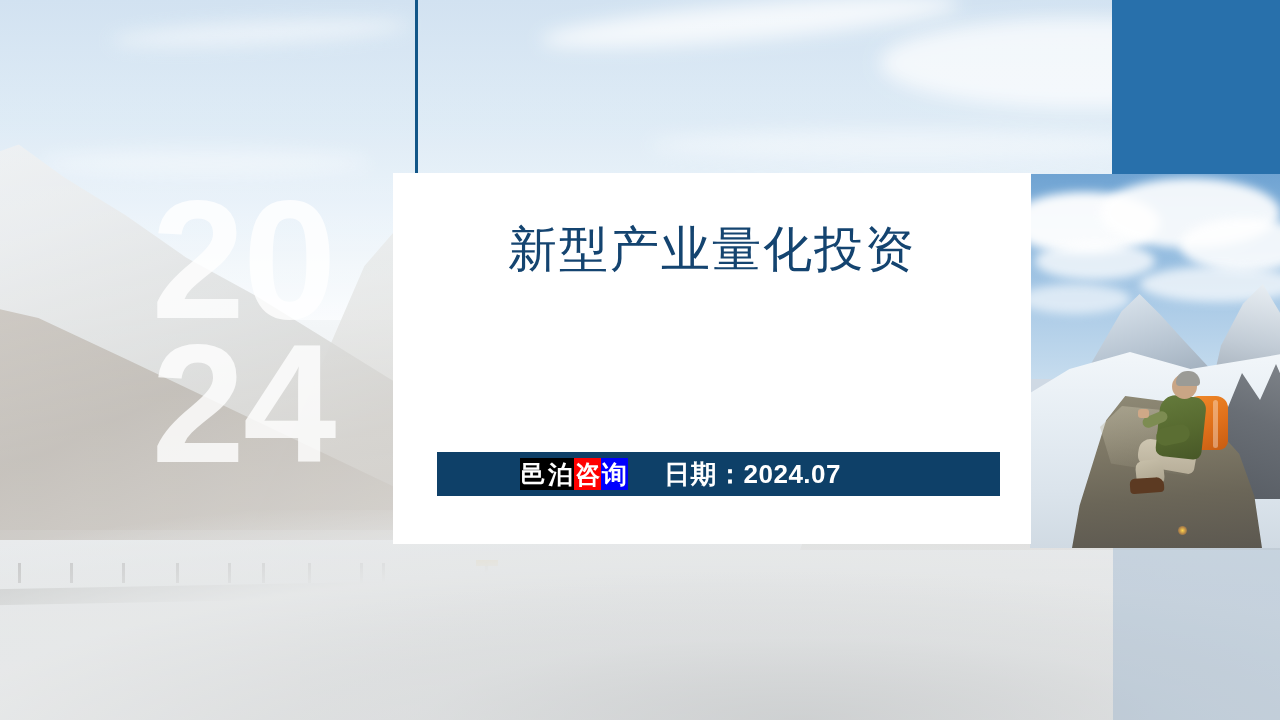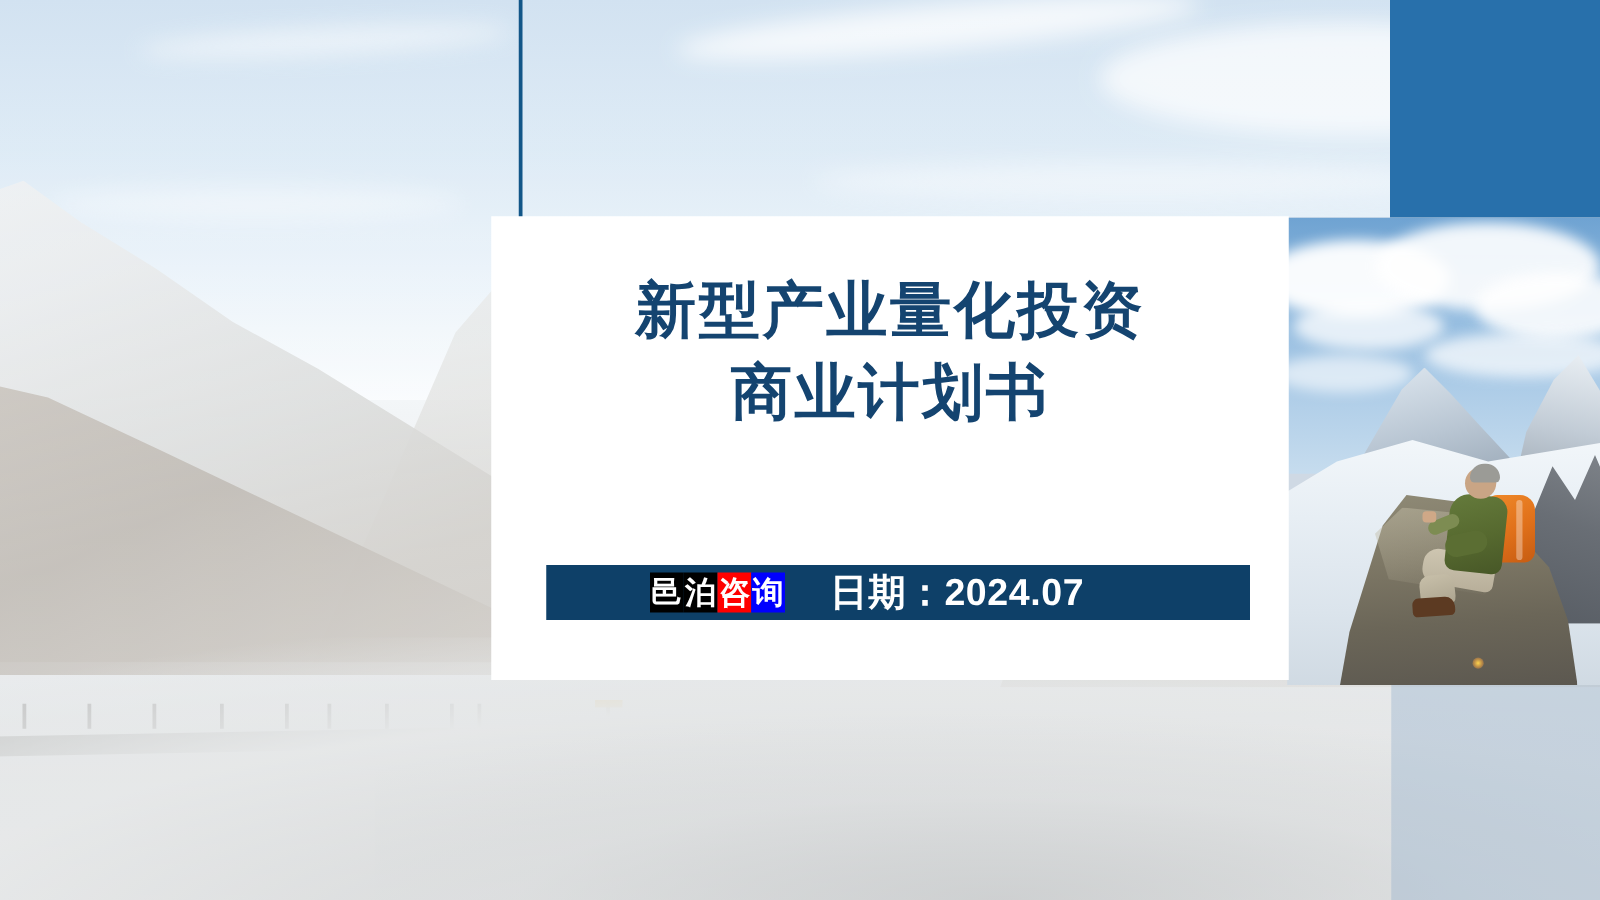--- a/index.html
+++ b/index.html
@@ -188,21 +188,21 @@
     background: #ffffff;
   }
   .title-card-inner {
     position: absolute;
     left: 0; right: 0; top: 44px;
     text-align: center;
   }
   .title-line {
     display: block;
     font-size: 49px;
-    font-weight: 700;
+    font-weight: 400;
     letter-spacing: 2px;
     line-height: 1.32;
     white-space: nowrap;
   }
 
   
   .badge-bar {
     position: absolute;
     left: 44px; top: 279px;
     width: 563px; height: 44px;
@@ -224,21 +224,21 @@
     padding: 0 1px;
     display: inline-block;
   }
   .brand-seg.dark  { background: #000000; }
   .brand-seg.red   { background: #ff0000; }
   .brand-seg.blue  { background: #0000ff; }
 
   .date-text {
     margin-left: 36px;
     color: #ffffff;
-    font-size: 30px;
+    font-size: 26px;
     font-weight: 600;
     letter-spacing: .5px;
     white-space: nowrap;
   }
 
   
   .hiker-photo {
     position: absolute;
     left: 1030px; top: 174px;
     width: 250px; height: 374px;
@@ -403,20 +403,24 @@
     <div class="bg-veil"></div>
   </div>
 
   <div class="rect-top-right" style="background: rgb(40, 112, 171);"></div>
 
   <div class="rect-bottom-right" style="background: rgba(150, 178, 206, 0.4);"></div>
 
   <div class="connector" style="background: rgb(18, 86, 136);"></div>
   <div class="connector-dot" style="background: rgb(18, 86, 136);"></div>
 
+  <div class="year-block" style="color: rgba(255, 255, 255, 0.8);">
+    <span class="year-line">20</span>
+    <span class="year-line">24</span>
+  </div>
 
   <div class="hiker-photo">
     <div class="h-sky"></div>
     <div class="h-cloud hc1"></div>
     <div class="h-cloud hc2"></div>
     <div class="h-cloud hc3"></div>
     <div class="h-cloud hc4"></div>
     <div class="h-cloud hc5"></div>
     <div class="h-cloud hc6"></div>
     <div class="h-peak-far"></div>
@@ -435,21 +439,20 @@
     <div class="h-arm"></div>
     <div class="h-hand"></div>
     <div class="h-head"></div>
     <div class="h-hair"></div>
     <div class="h-flare"></div>
   </div>
 
   <div class="title-card" style="background: rgb(255, 255, 255);">
     <div class="title-card-inner">
       <span class="title-line" style="color: rgb(20, 68, 112);">新型产业量化投资</span>
-      <span class="title-line" style="color: rgb(20, 68, 112);">商业计划书</span>
     </div>
 
     <div class="badge-bar" style="background: rgb(14, 64, 104);">
       <div class="brand-logo">
         <span class="brand-seg dark" style="background: rgb(0, 0, 0);">邑</span>
         <span class="brand-seg dark" style="background: rgb(0, 0, 0);">泊</span>
         <span class="brand-seg red" style="background: rgb(255, 0, 0);">咨</span>
         <span class="brand-seg blue" style="background: rgb(0, 0, 255);">询</span>
       </div>
       <div class="date-text">日期：2024.07</div>

